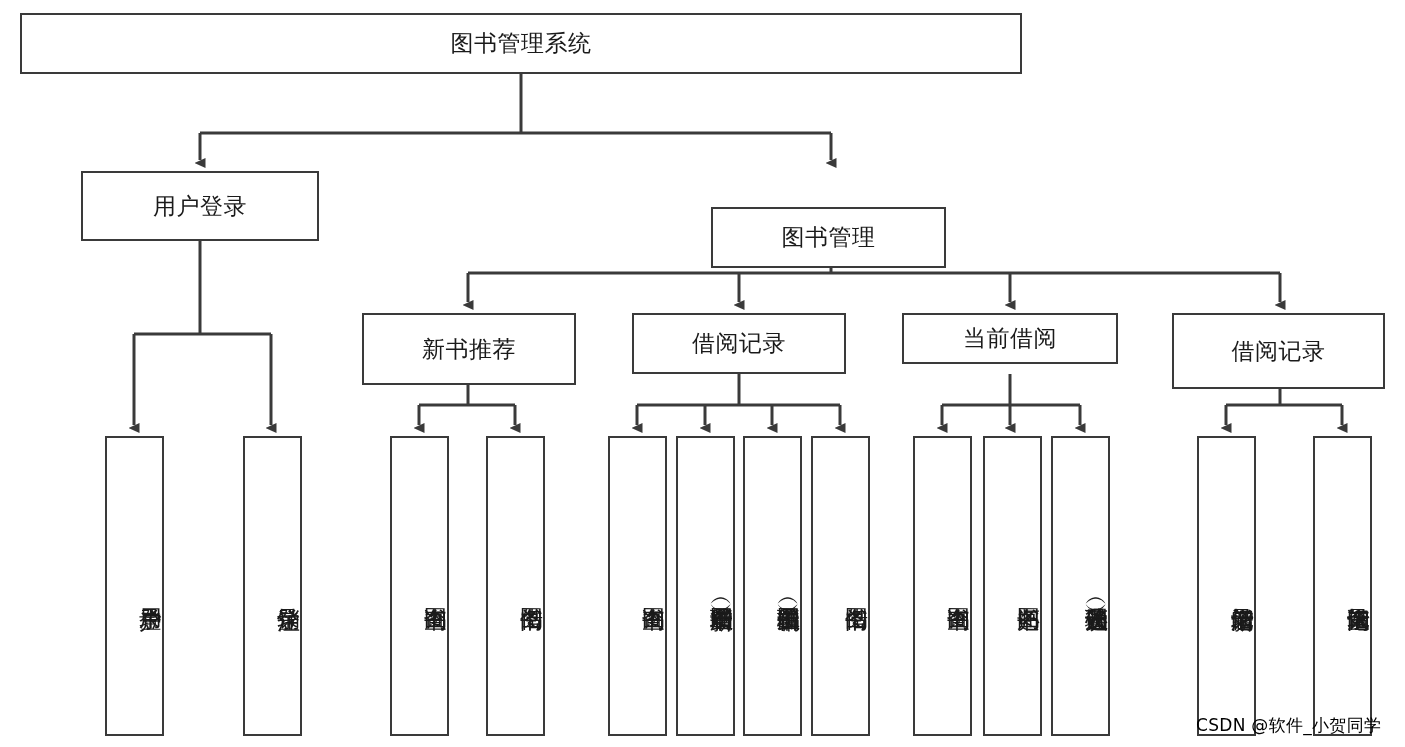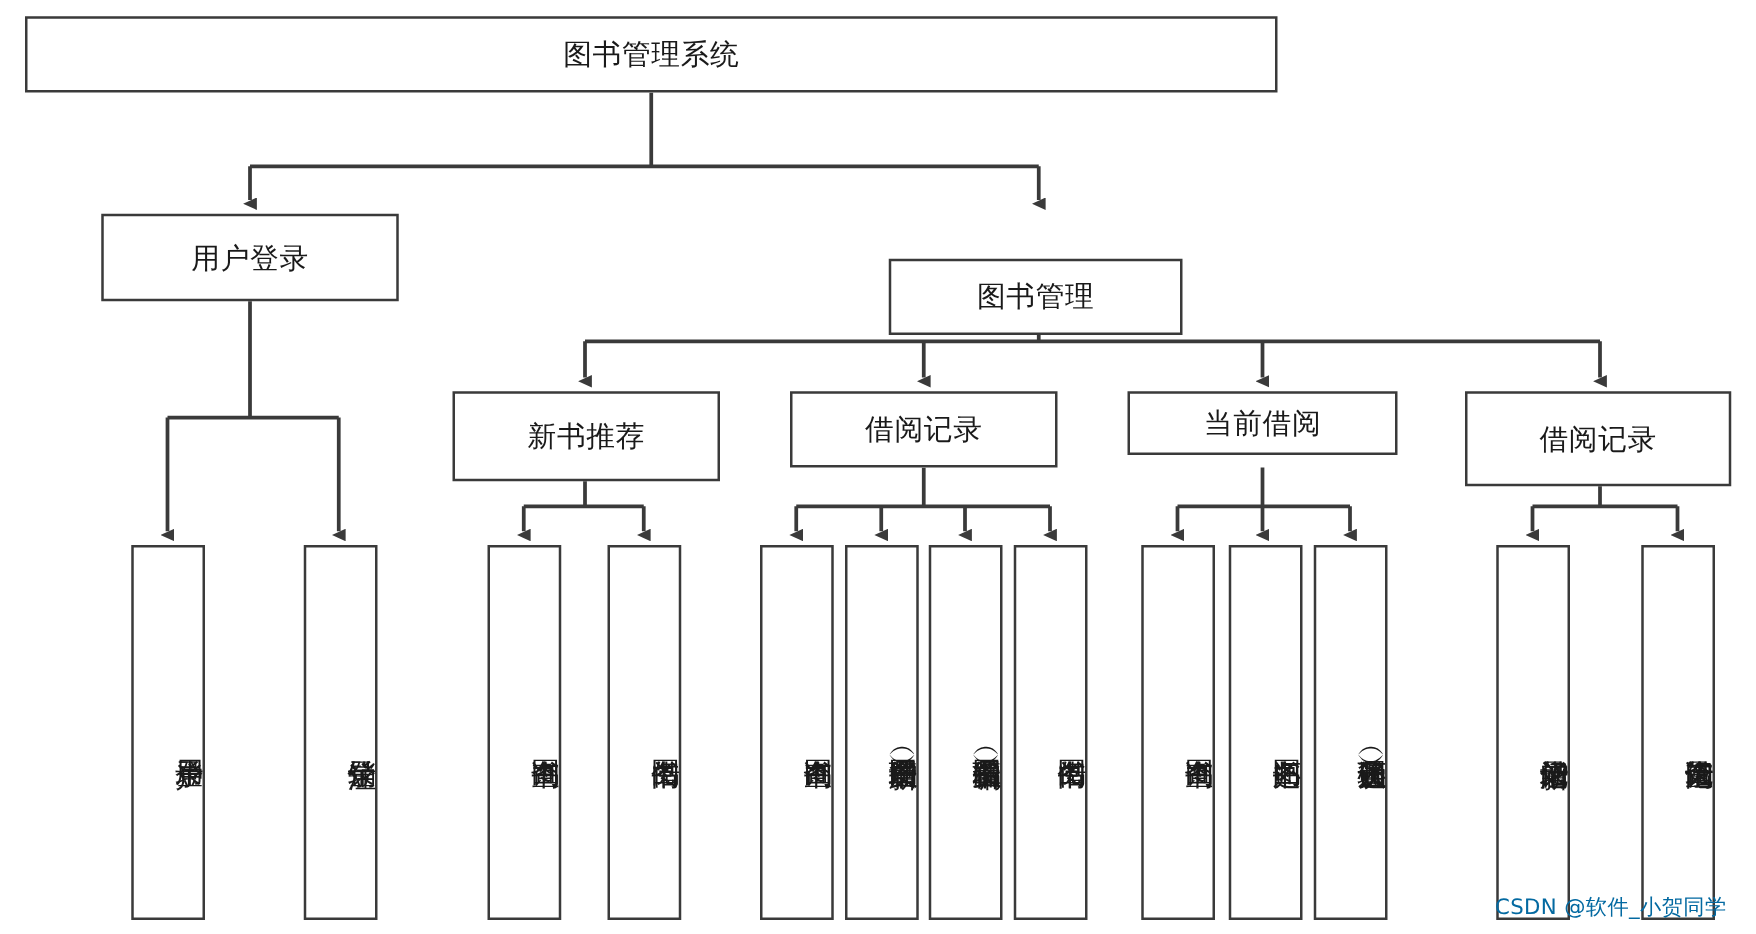--- a/index.html
+++ b/index.html
@@ -54,21 +54,21 @@
   }
   .node.vert .lbl {
     writing-mode: vertical-rl;
     text-orientation: upright;
   }
   #watermark {
     position: absolute;
     left: 1196px;
     top: 714px;
     font-size: 17px;
-    color: #0369a1;
+    color: #000000;
     white-space: nowrap;
     letter-spacing: 0.3px;
   }
 </style>
 </head>
 <body>
 
 <div id="canvas">
 
   <svg id="wires" viewBox="0 0 1405 747">

